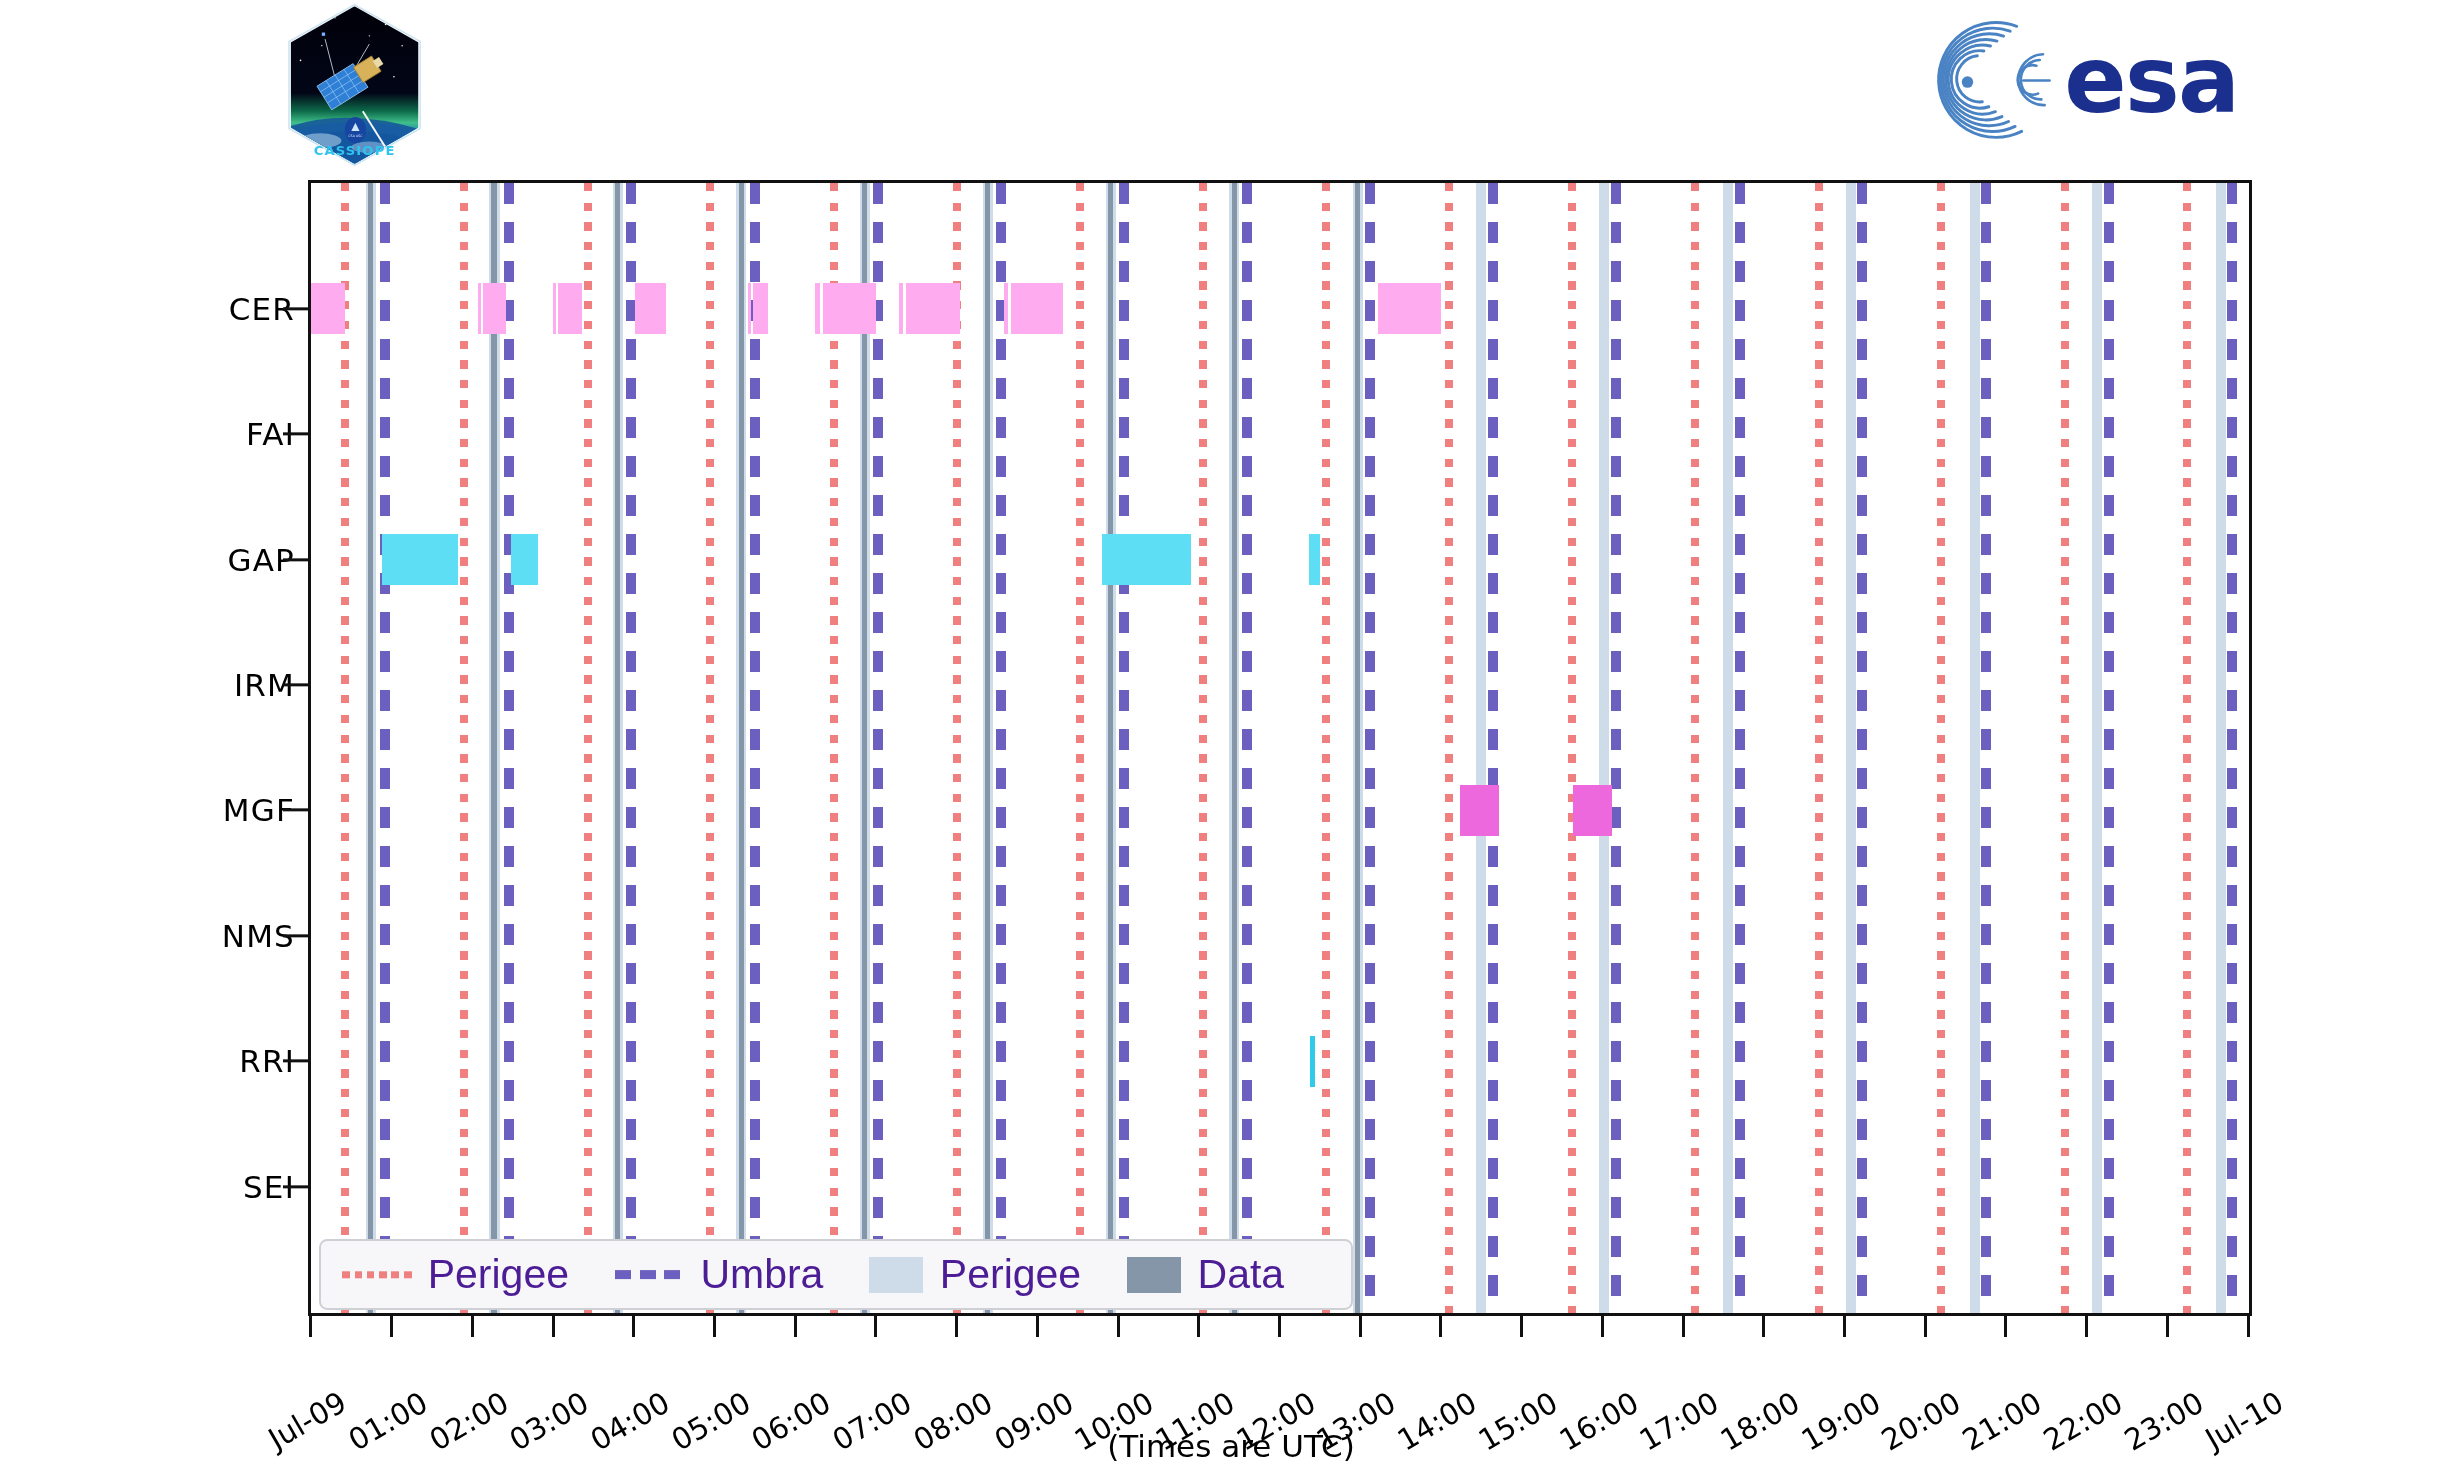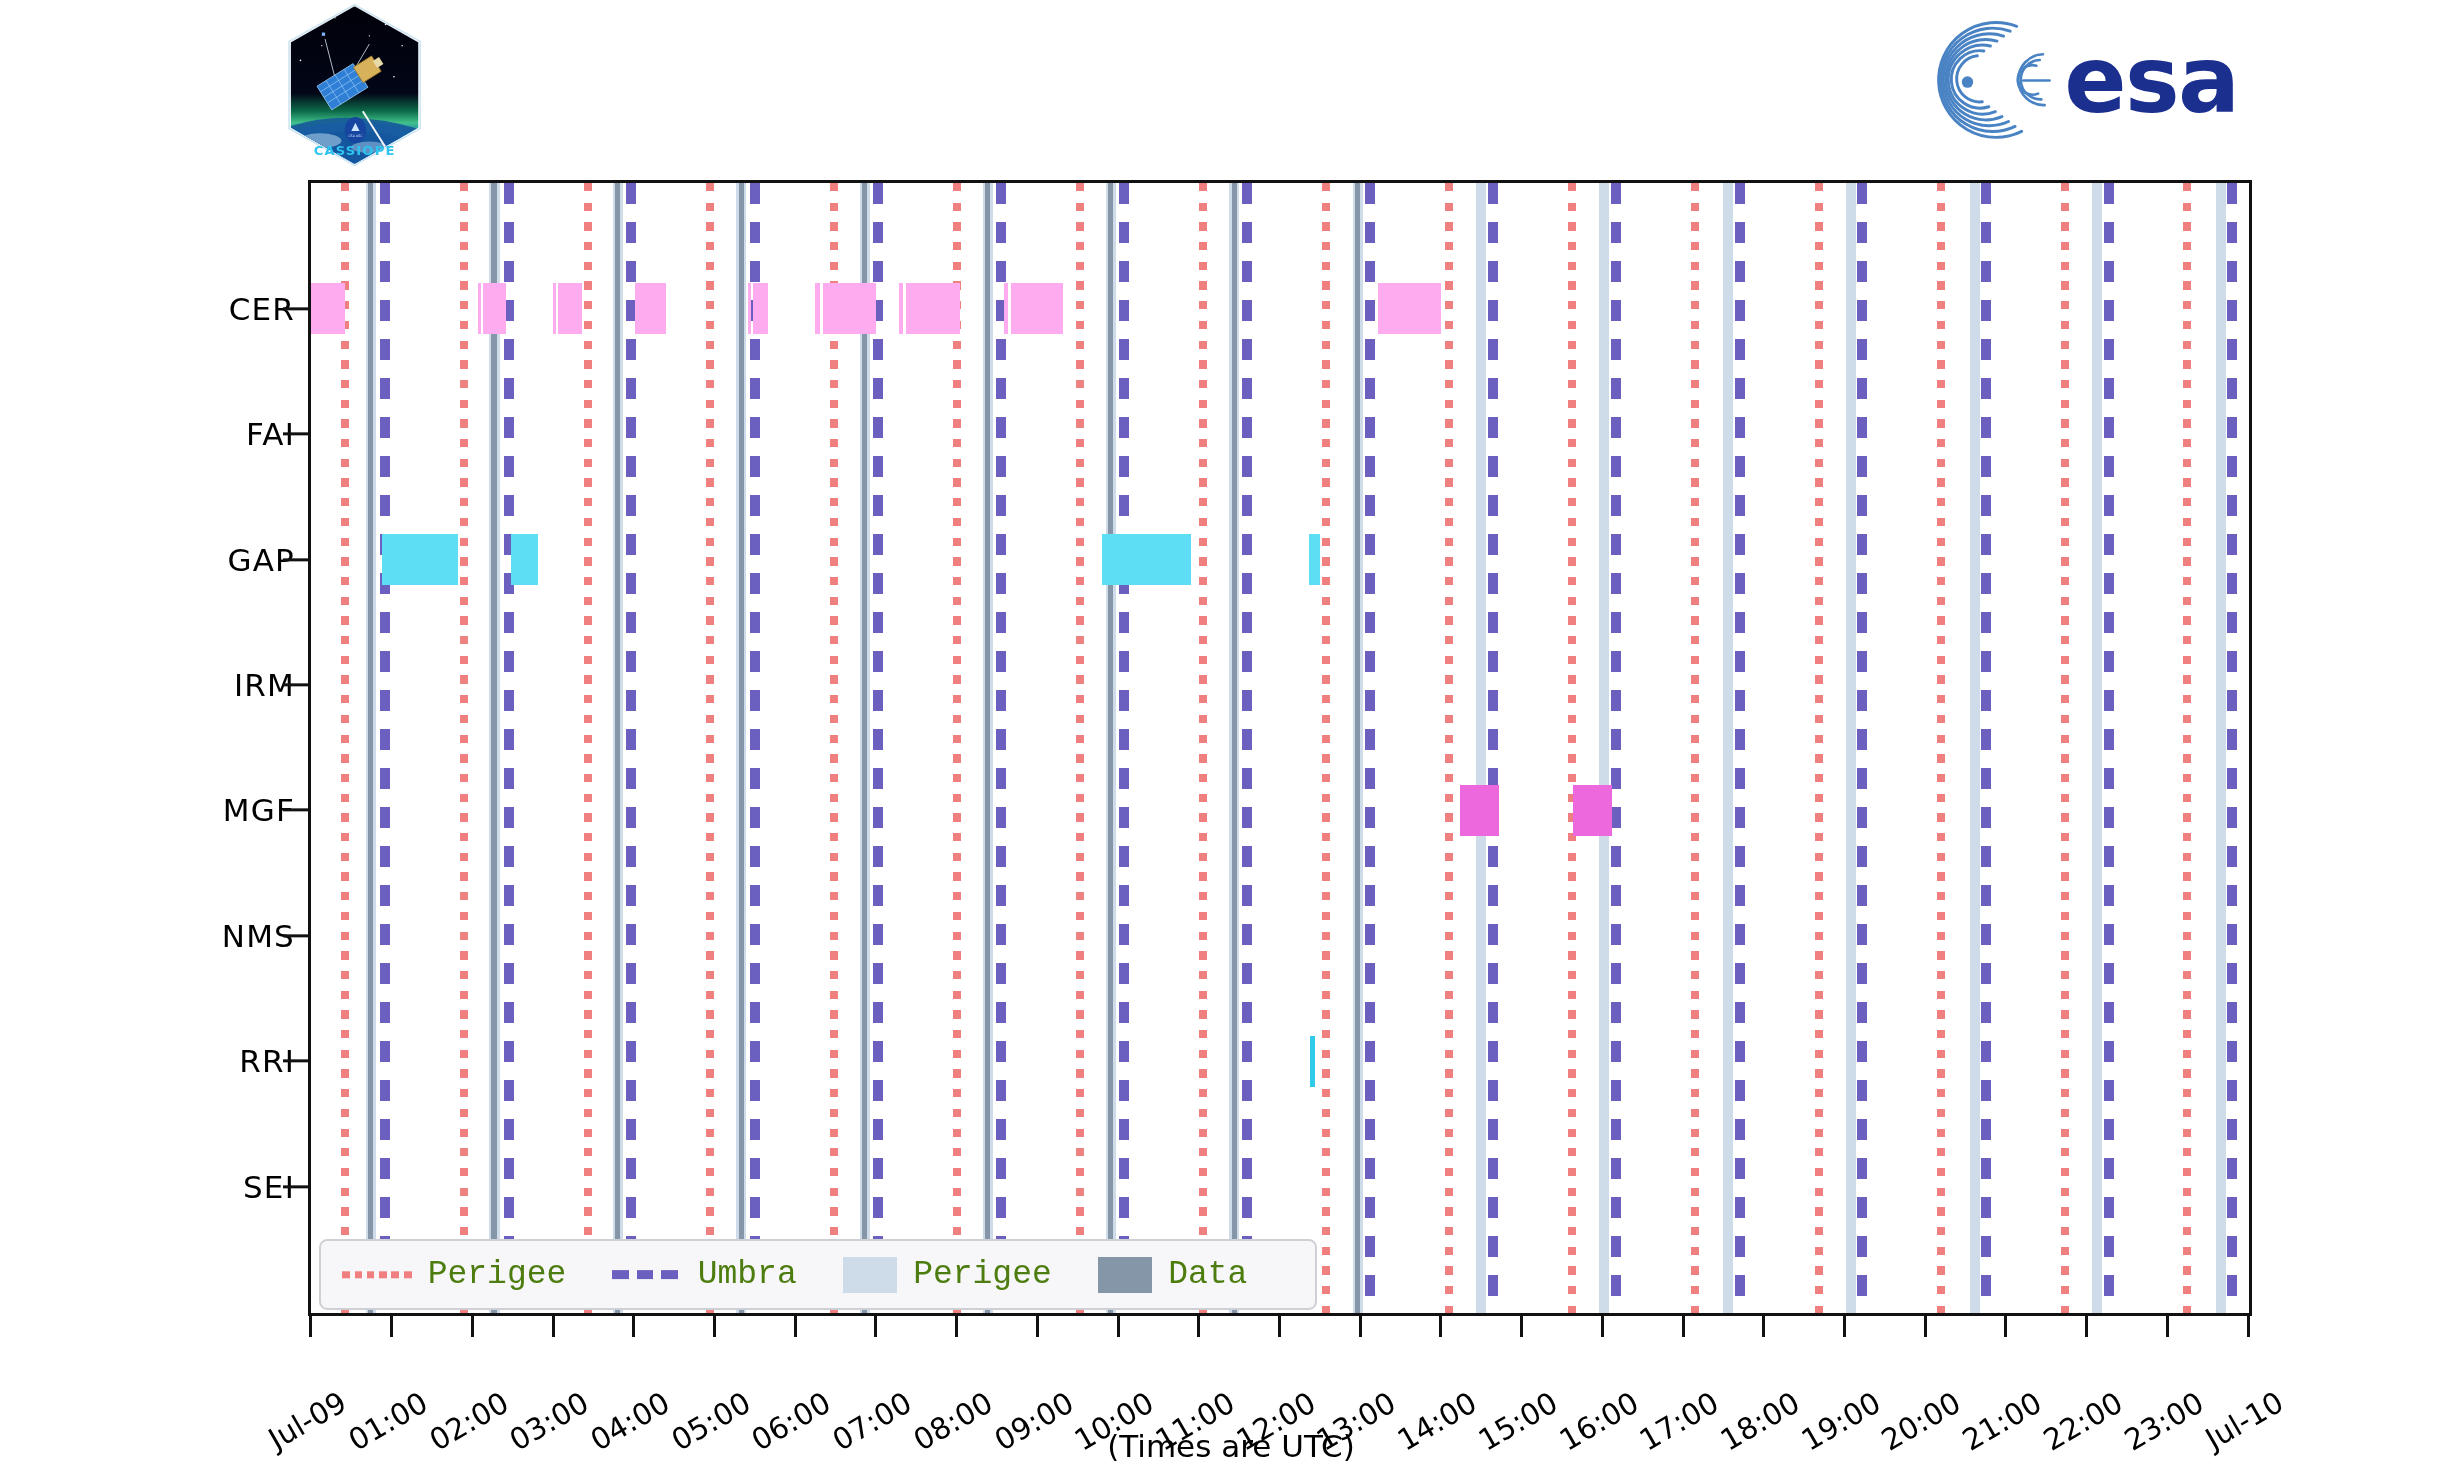--- a/index.html
+++ b/index.html
@@ -37,22 +37,22 @@
       font-family:"DejaVu Sans","Liberation Sans",sans-serif;}
   #xaxis-caption{position:absolute;left:0;top:1428px;width:2462px;text-align:center;
       font-size:31px;color:#000;}
 
   
   #legend{position:absolute;left:319px;top:1239px;height:71px;
       background:#f7f7fa;border:2.5px solid #cfcfd6;border-radius:8.2px;
       display:flex;align-items:center;padding:0 21.3px;box-sizing:border-box;}
   .leg-item{display:flex;align-items:center;margin-right:46px;}
   .leg-sample{width:69px;height:28px;margin-right:16.4px;position:relative;}
-  .leg-text{font-size:33px;color:#4d7c0f;white-space:nowrap;
-      font-family:Liberation Mono, monospace;}
+  .leg-text{font-size:41px;color:#4c1d95;white-space:nowrap;
+      font-family:Liberation Sans, sans-serif;}
   .dotline{position:absolute;left:0;top:50%;transform:translateY(-50%);width:69px;height:7.4px;}
   .dotline i{position:absolute;top:0;width:7.4px;height:7.4px;}
   .dashline{position:absolute;left:0;top:50%;transform:translateY(-50%);width:69px;height:9.8px;}
   .dashline i{position:absolute;top:0;width:16.4px;height:9.8px;}
   .swatch{width:54px;height:36px;margin-right:16.4px;}
 </style>
 </head>
 <body>
 <div id="root">
 

